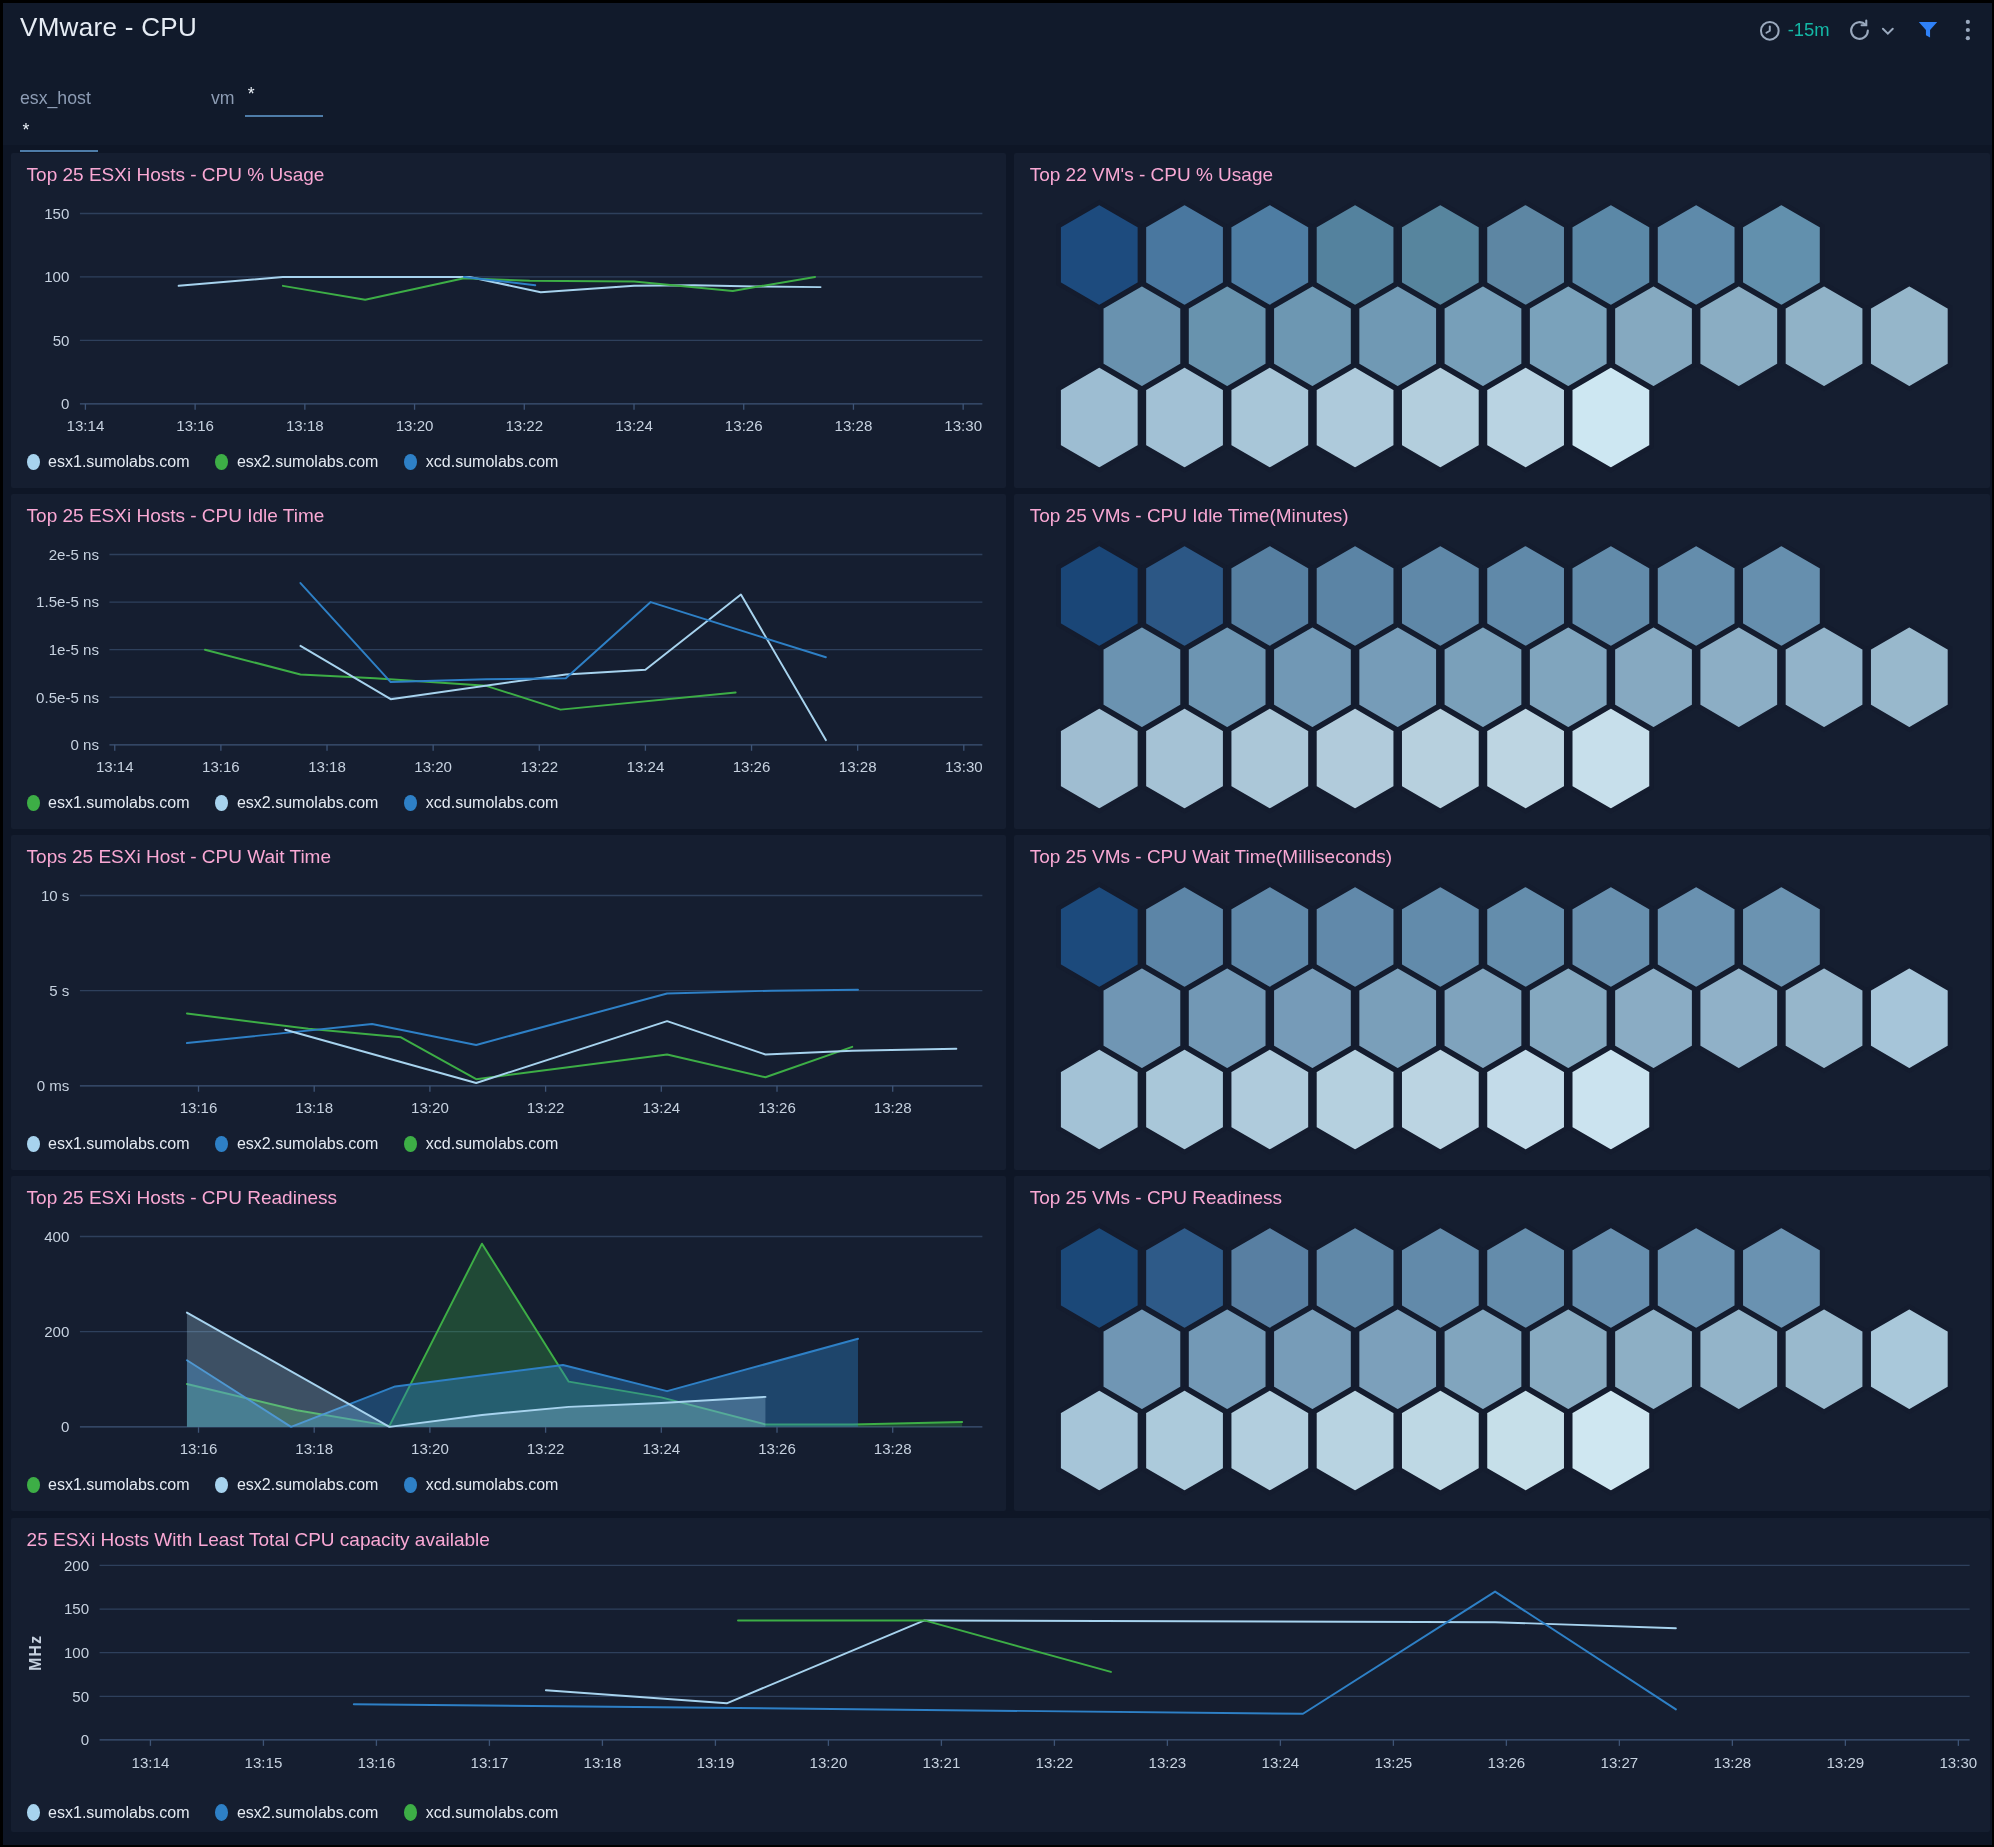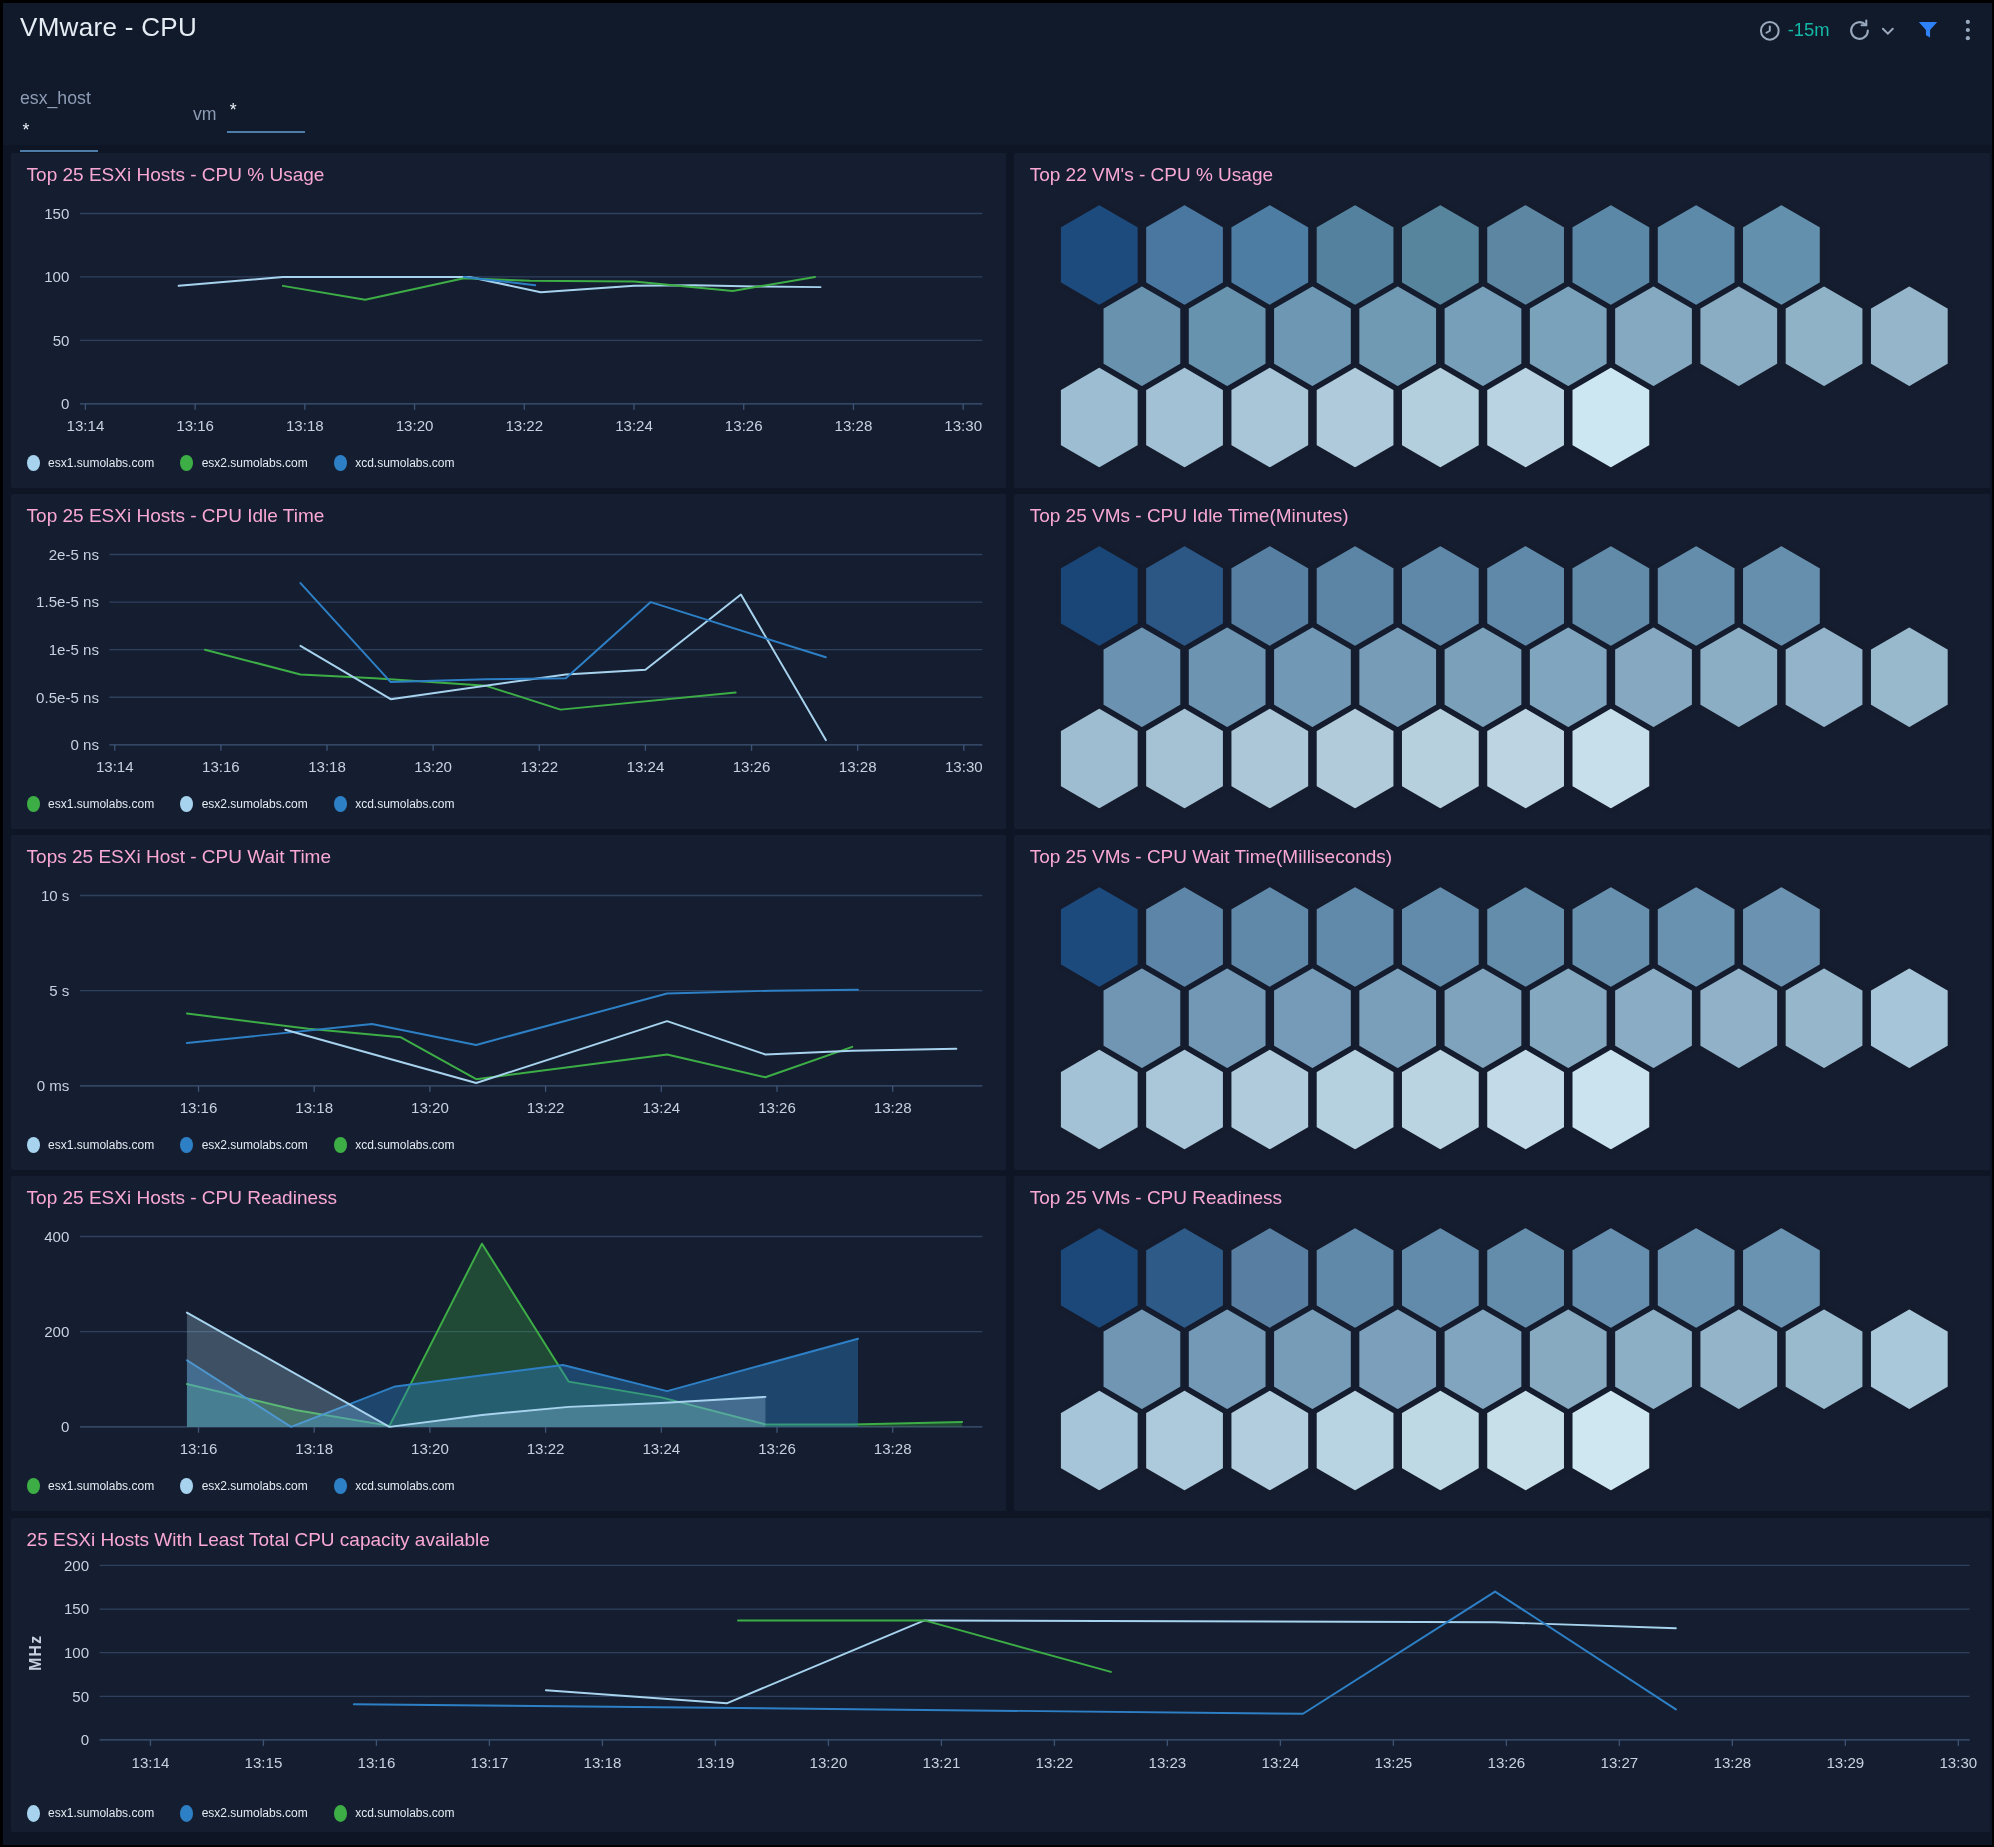--- a/index.html
+++ b/index.html
@@ -8,42 +8,42 @@
   
   .header{position:absolute;left:0;top:0;width:100%;height:63px;background:#111a2b;}
   .page-title{position:absolute;left:17px;top:9.2px;font-size:26px;font-weight:400;color:#e6ecf4;letter-spacing:0.3px;}
   .header-right{position:absolute;right:14.4px;top:14.4px;display:flex;align-items:center;gap:17px;}
   .hicon{display:flex;align-items:center;gap:6.6px;color:#9aa9be;}
   .time-label{font-size:18.4px;color:#14b8a6;text-align:center;}
   svg.icon{display:block;}
   
   .filters{position:absolute;left:0;top:63px;width:100%;height:79px;background:#111a2b;}
   .filter-group{position:absolute;top:18.4px;display:flex;align-items:flex-start;gap:10.5px;}
-  .fg1{left:17px;flex-direction:column;} .fg2{left:190px;margin-top:16px;}
+  .fg1{left:17px;flex-direction:column;} .fg2{left:208px;}
   .filter-label{font-size:17.7px;color:#8d9cb4;padding-top:3.9px;}
   .filter-input{display:inline-block;min-width:73px;border-bottom:2px solid #4e7ca8;color:#e8eef5;font-size:17.7px;padding:0 2.6px 9.2px 2.6px;}
   
   .panel{position:absolute;background:#151e30;border-radius:2px;}
   #p0{left:7.9px;top:150px;width:995px;height:335px;}
   #p1{left:1011px;top:150px;width:976px;height:335px;}
   #p2{left:7.9px;top:491px;width:995px;height:335px;}
   #p3{left:1011px;top:491px;width:976px;height:335px;}
   #p4{left:7.9px;top:832px;width:995px;height:335px;}
   #p5{left:1011px;top:832px;width:976px;height:335px;text-align:center;}
   #p6{left:7.9px;top:1173px;width:995px;height:335px;}
   #p7{left:1011px;top:1173px;width:976px;height:335px;}
   #p8{left:7.9px;top:1515px;width:1979px;height:314px;}
   .panel-title{position:absolute;left:15.7px;top:10.5px;font-size:19px;font-weight:500;color:#f9a8d4;z-index:2;}
   svg.chart{position:absolute;left:0;top:0;}
   svg.chart text{font-family:"Liberation Sans", sans-serif;}
   .legend{position:absolute;left:15.7px;bottom:17px;display:flex;align-items:center;gap:26px;z-index:2;}
   #p8 .legend{bottom:10.5px;}
   .legend-item{display:flex;align-items:center;gap:8.5px;cursor:pointer;}
   .legend-dot{width:13px;height:16.4px;border-radius:50%;}
-  .legend-name{font-size:12px;color:#e4eaf2;}
+  .legend-name{font-size:16px;color:#e4eaf2;}
 </style>
 </head>
 <body>
 
 <div class="page">
 
   <div class="header">
     <div class="page-title">VMware - CPU</div>
     <div class="header-right">
       <div class="hicon">

